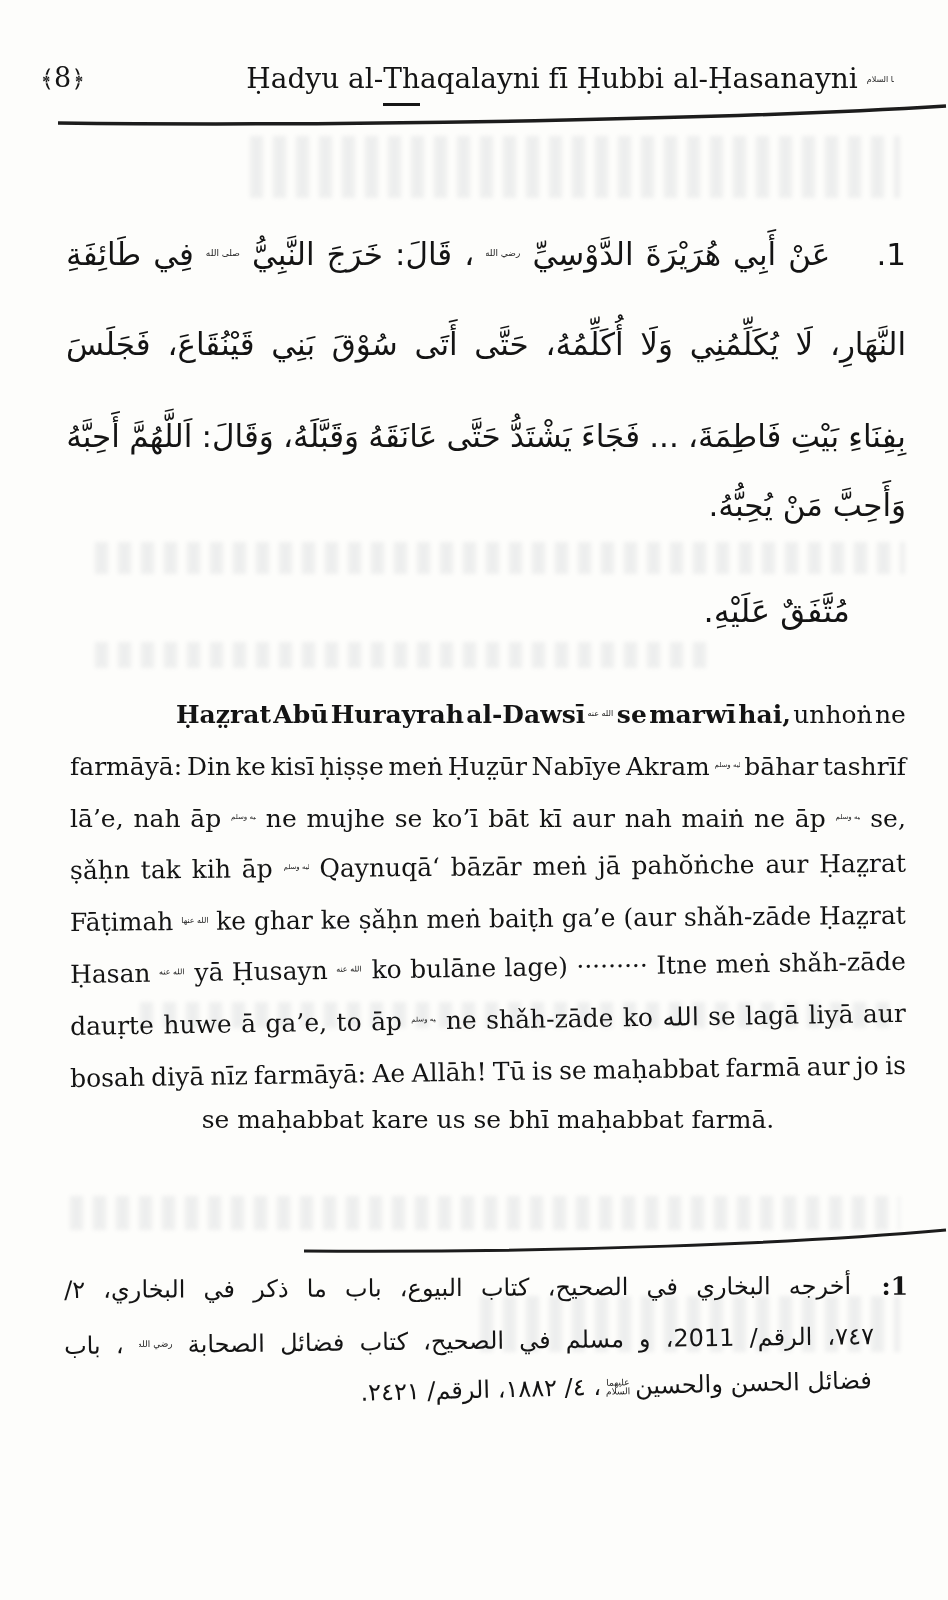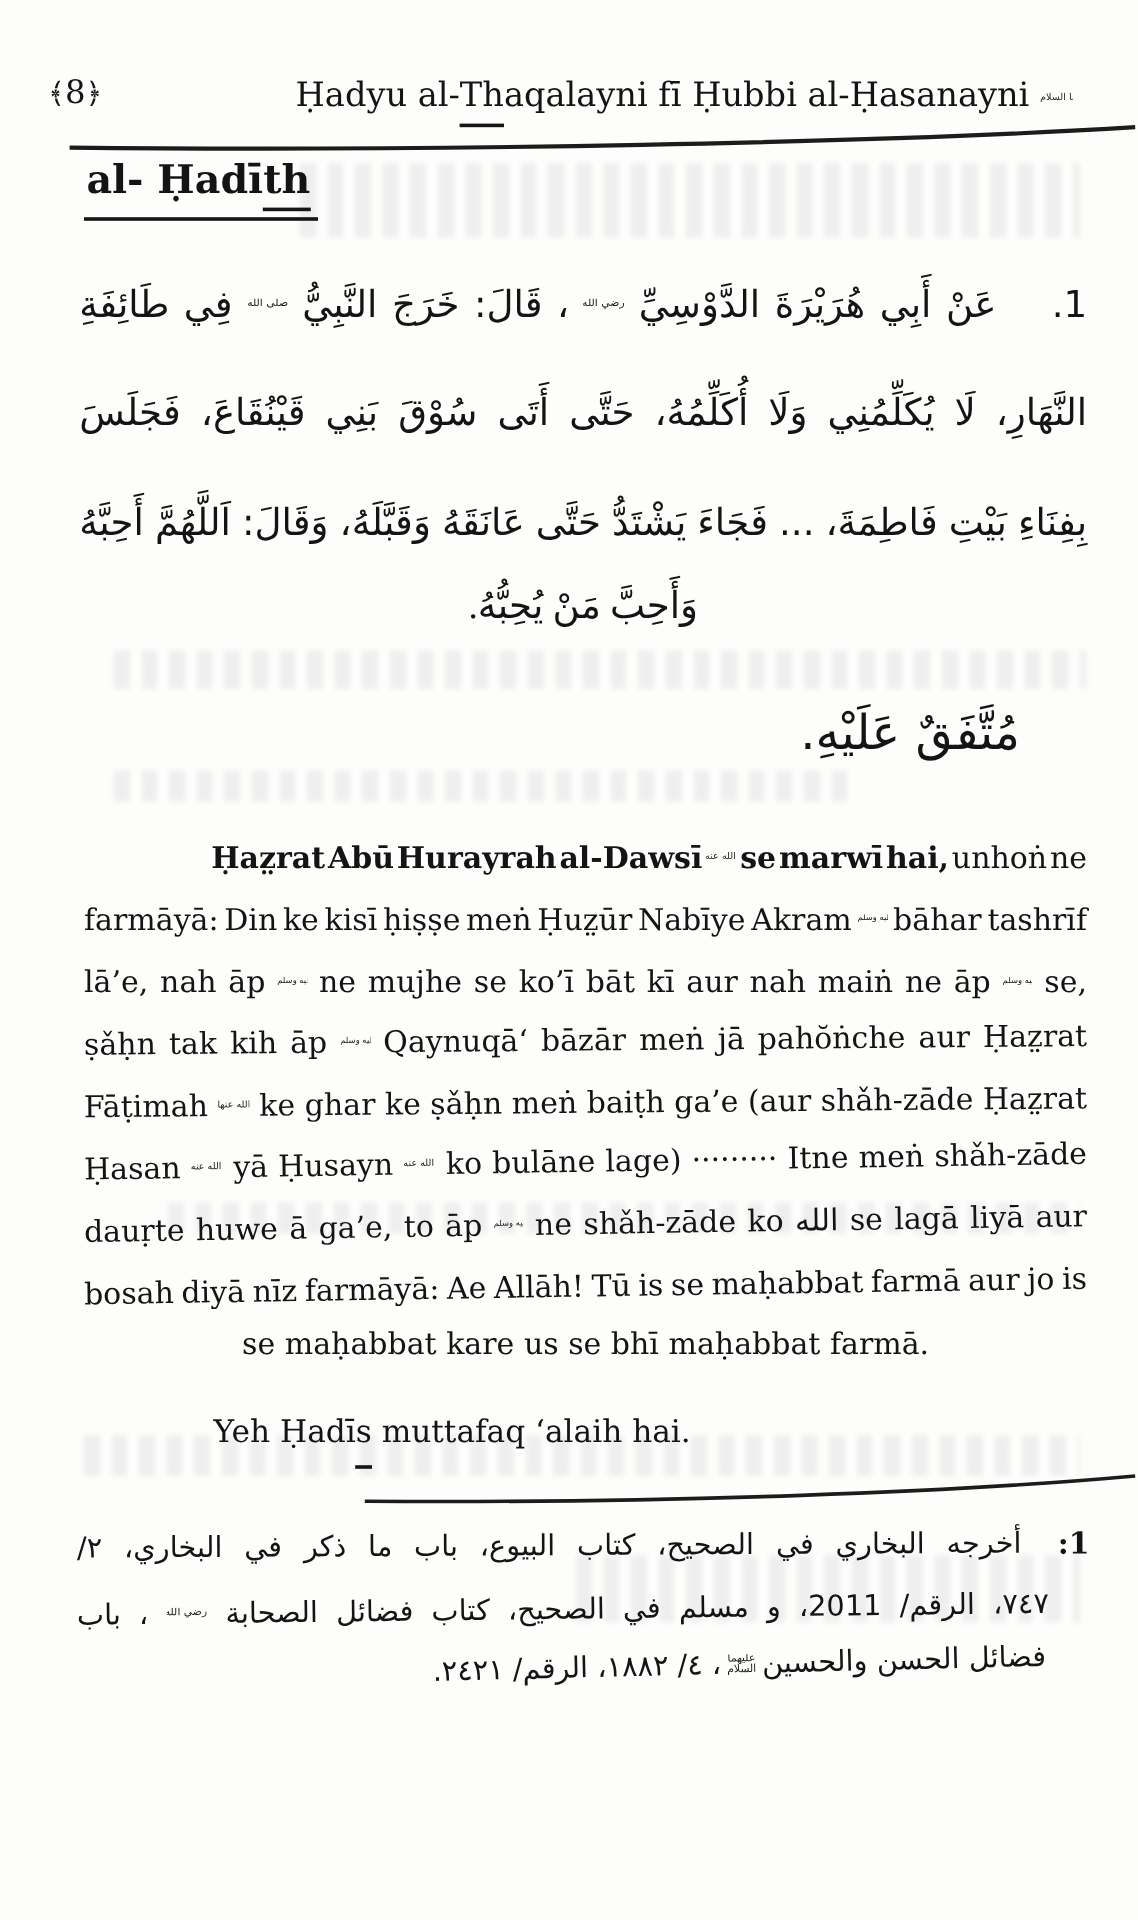--- a/index.html
+++ b/index.html
@@ -39,25 +39,25 @@
   
   .heading{
     position:absolute;top:128px;left:70px;margin:0;
     font-size:33px;font-weight:bold;line-height:44px;
     border-bottom:3px solid #161616;padding:0 6px 5px 2px;
   }
 
   
   .arabic{font-family:"DejaVu Sans",sans-serif;font-size:31px;direction:rtl;}
   .aline{position:absolute;left:66px;width:840px;height:88px;}
-  .aline.plain{display:block;line-height:66px;height:66px;text-align:center;font-family:Liberation Serif, serif;}
+  .aline.plain{display:block;line-height:66px;height:66px;text-align:right;}
   .attrib{
     position:absolute;left:66px;width:840px;top:582px;height:58px;
     line-height:58px;text-align:right;padding-right:0;box-sizing:border-box;
-    font-size:40px;
+    font-size:32px;
   }
   .attrib-inner{display:inline-block;margin-right:0;padding-right:56px;}
 
   
   .tline{position:absolute;left:70px;width:836px;height:52px;font-size:25px;}
   .tline.plain{display:block;line-height:52px;white-space:nowrap;text-align:center;}
   .indent{padding-left:106px;box-sizing:content-box;width:730px;}
   .closing{position:absolute;left:70px;top:1142px;width:836px;font-size:26px;line-height:52px;padding-left:108px;box-sizing:border-box;}
 
   
@@ -93,21 +93,20 @@
 
   <div class="pagenum">
     <span class="orn">﴾</span><span>8</span><span class="orn">﴿</span>
   </div>
   <div class="runtitle plain">Ḥadyu al-<span class="w u">Th</span>aqalayni fī Ḥubbi al-Ḥasanayni <span class="stamp stamp-alayhima">عليهما السلام</span></div>
 
   <svg class="rule" width="892" height="28" viewBox="0 0 892 28">
     <path d="M2,21 C300,24.5 680,17 890,4" stroke="#1c1c1c" stroke-width="3.5" fill="none"></path>
   </svg>
 
-  <h1 class="heading plain">al- Ḥadī<span class="w u">th</span></h1>
 
   <section class="arabic">
     <div class="aline fj" dir="rtl" style="top:210px;">
         <span class="w num">1.</span>
         <span class="w">عَنْ</span>
         <span class="w">أَبِي</span>
         <span class="w">هُرَيْرَةَ</span>
         <span class="w">الدَّوْسِيِّ</span>
         <span class="stamp stamp-ra">رضي الله عنه</span>
         <span class="w">،</span>
@@ -268,21 +267,20 @@
         <span class="w">se</span>
         <span class="w">maḥabbat</span>
         <span class="w">farmā</span>
         <span class="w">aur</span>
         <span class="w">jo</span>
         <span class="w">is</span>
       </div>
     <div class="tline plain" style="top:1094px;">se maḥabbat kare us se bhī maḥabbat farmā.</div>
   </section>
 
-  <p class="closing plain">Yeh Ḥadī<span class="w u">s</span> muttafaq ‘alaih hai.</p>
 
   <svg class="sep" width="646" height="30" viewBox="0 0 646 30">
     <path d="M2,23 C260,25 500,15 644,2" stroke="#1c1c1c" stroke-width="3" fill="none"></path>
   </svg>
 
   <section class="arabic">
     <div class="fline f1 fj" dir="rtl" style="top:1262px;">
         <span class="w num">1:</span>
         <span class="w">أخرجه</span>
         <span class="w">البخاري</span>

